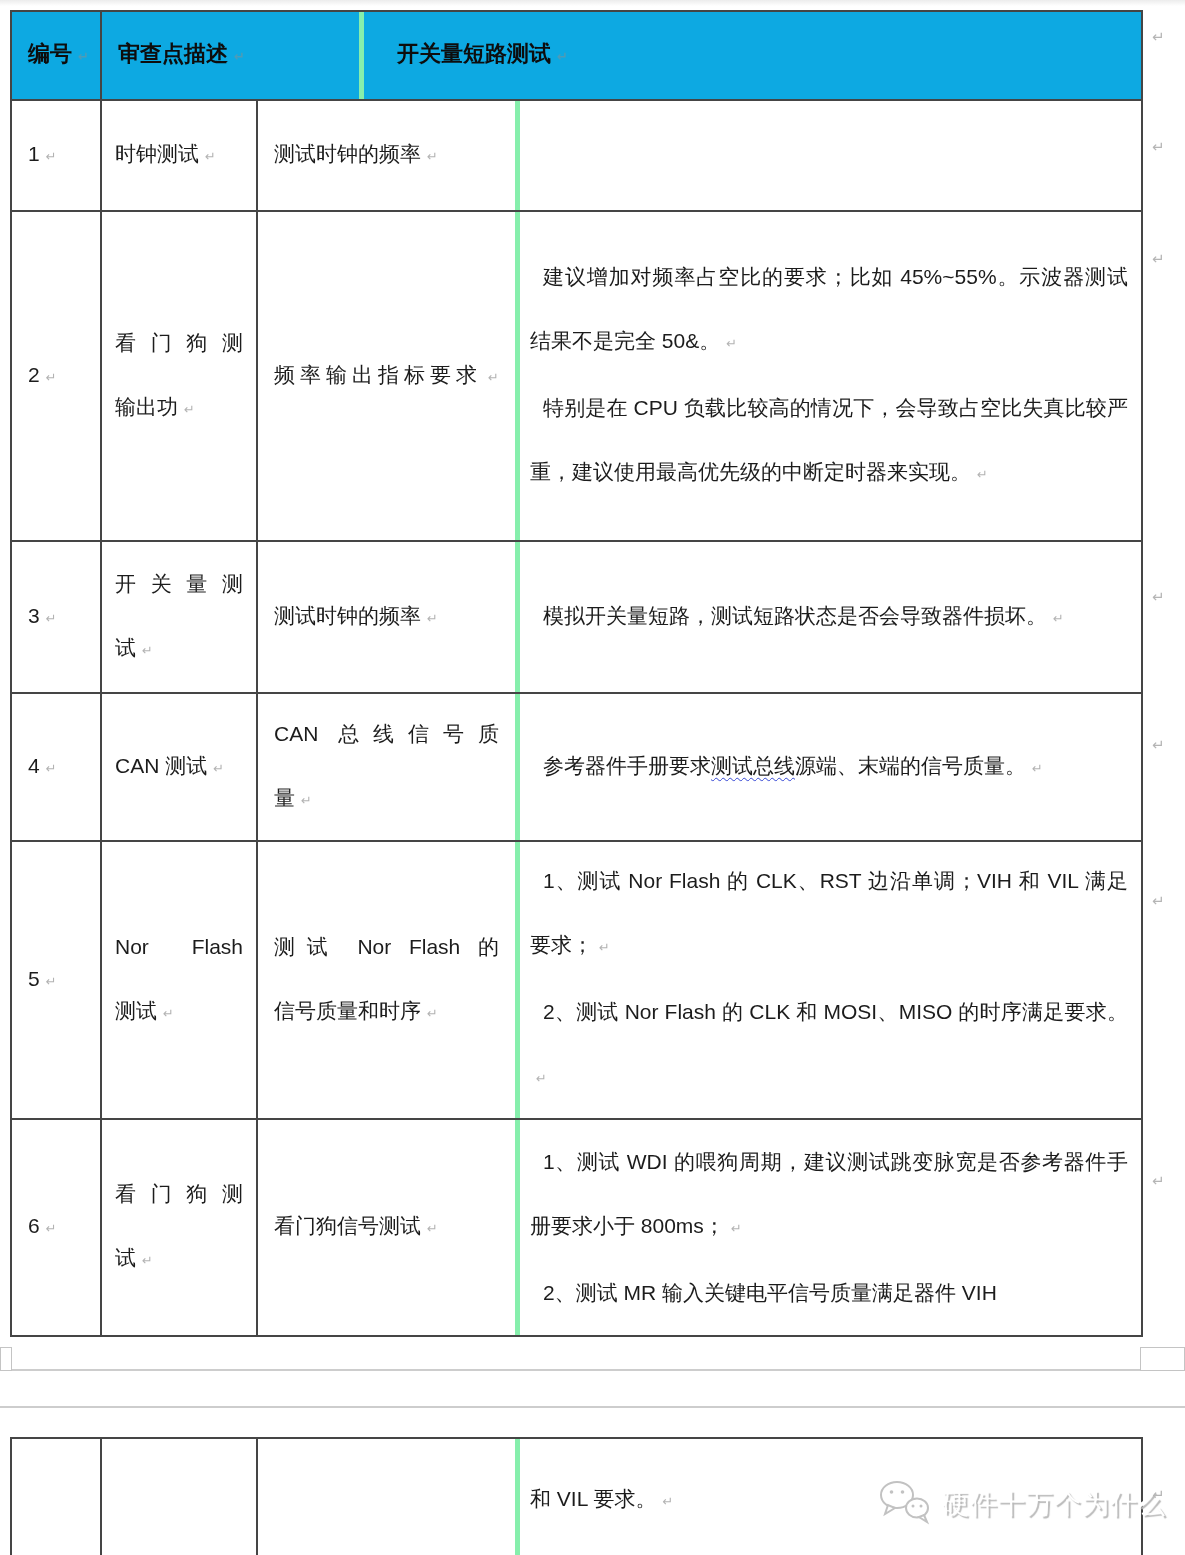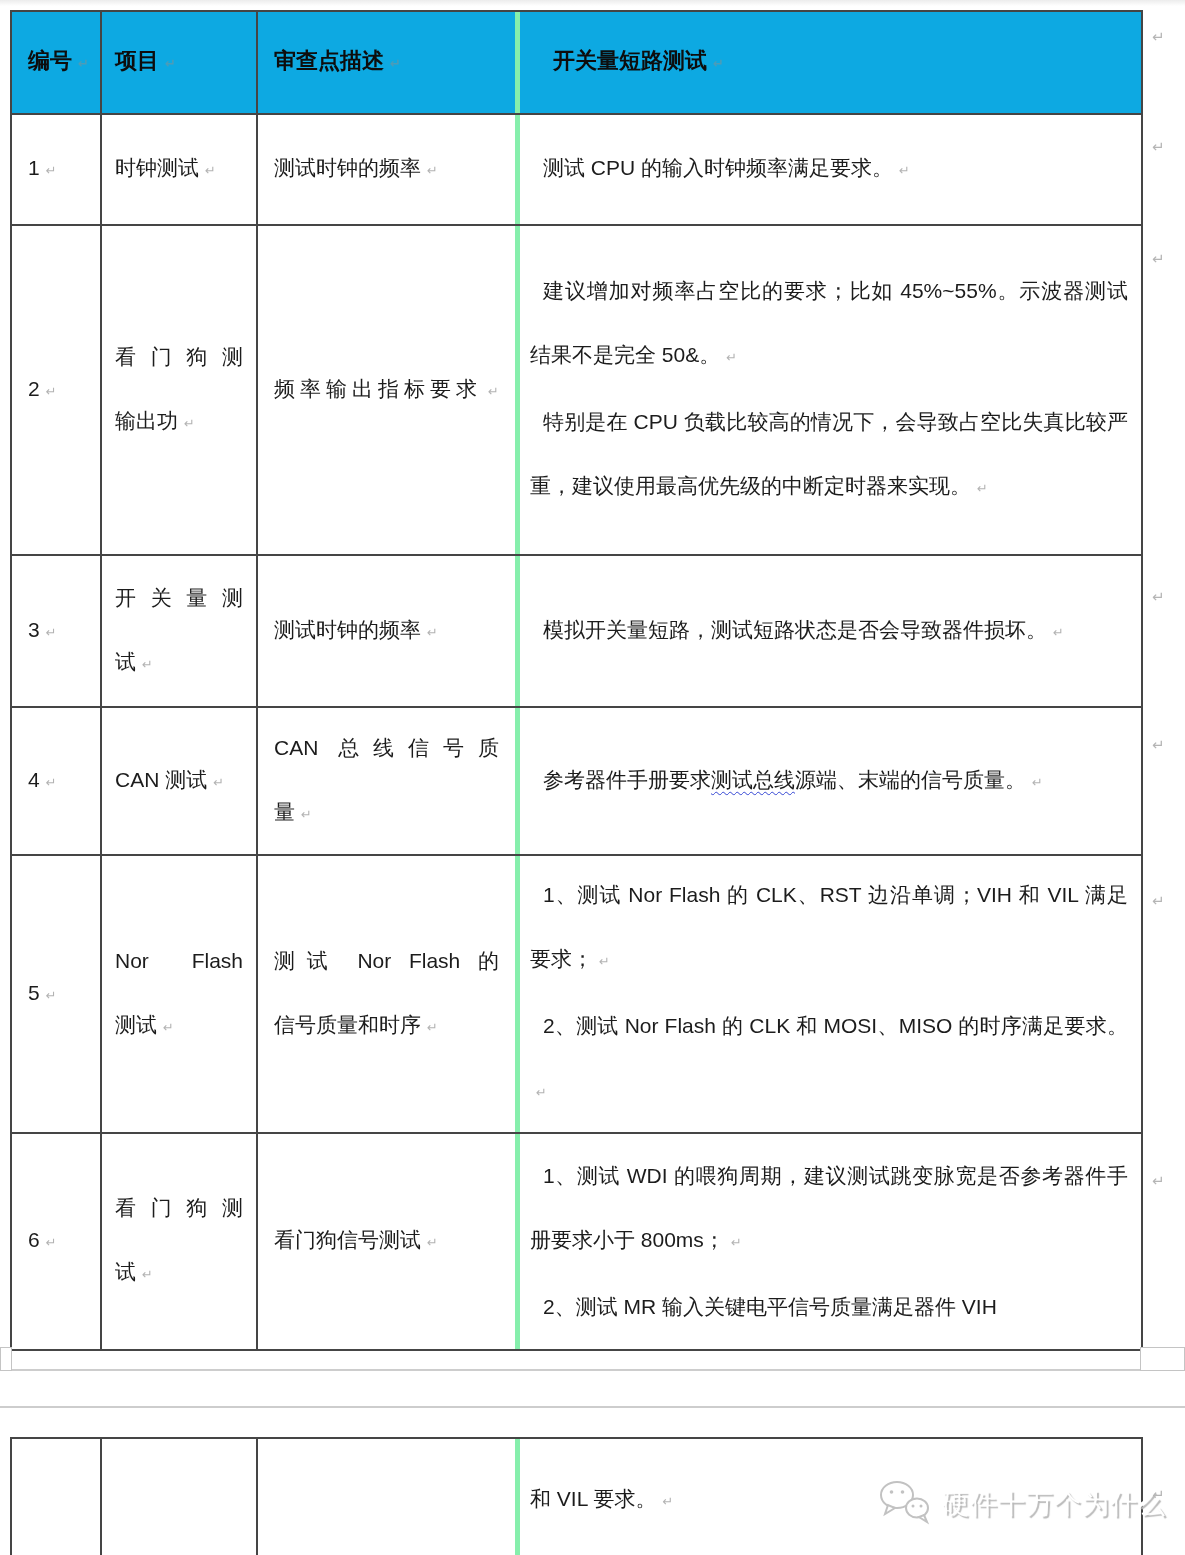--- a/index.html
+++ b/index.html
@@ -23,21 +23,21 @@
   .c-no   { width:90px;  border-right:2px solid #454545; padding-left:16px; font-size:22px; }
   .c-item { width:156px; border-right:2px solid #454545; padding:0 13px; }
   .c-desc { width:262px; border-right:5px solid #86efac; padding:0 16px; }
   .c-req  { flex:1; padding:0 13px 0 10px; }
   .cell p { line-height:64px; font-size:21px; color:#1c1c1c; }
   .c-req p { text-align:justify; text-align-last:left; text-indent:13px; }
   .c-req p.noind { text-indent:0; }
   .jl { text-align:justify; text-align-last:justify; }
 
   
-  .rh-head { height:103px; } .rh-1 { height:111px; } .rh-2 { height:330px; }
+  .rh-head { height:89px; } .rh-1 { height:111px; } .rh-2 { height:330px; }
   .rh-3 { height:152px; }    .rh-4 { height:148px; } .rh-5 { height:278px; }
   .rh-6 { height:215px; }    .rh-c { height:116px;justify-content:flex-end; }
   .tbl2 .c-req { justify-content:flex-start; padding-top:28px; }
 
   
   .hrow { background:#0da9e2; }
   .hrow .cell p { font-weight:700; font-size:22px; color:#0d0d0d; }
   .hrow .c-req { padding-left:20px; }
 
   
@@ -72,43 +72,37 @@
 
 <div class="page">
   <div class="top-edge"></div>
 
   <div class="tbl tbl1">
 
     <div class="row hrow rh-head">
       <div class="cell c-no">
         <p class="pm">编号</p>
       </div>
-      <div class="cell c-item">
-        <p class="pm">项目</p>
-      </div>
       <div class="cell c-desc">
         <p class="pm">审查点描述</p>
       </div>
       <div class="cell c-req">
         <p class="pm">开关量短路测试</p>
       </div>
     </div>
 
     <div class="row rh-1">
       <div class="cell c-no">
         <p class="pm">1</p>
       </div>
       <div class="cell c-item">
         <p class="pm">时钟测试</p>
       </div>
       <div class="cell c-desc">
         <p class="pm">测试时钟的频率</p>
-      </div>
-      <div class="cell c-req">
-        <p class="pm">测试 CPU 的输入时钟频率满足要求。</p>
       </div>
     </div>
 
     <div class="row rh-2">
       <div class="cell c-no">
         <p class="pm">2</p>
       </div>
       <div class="cell c-item">
         <p class="jl">看门狗测</p>
         <p class="pm">输出功</p>

